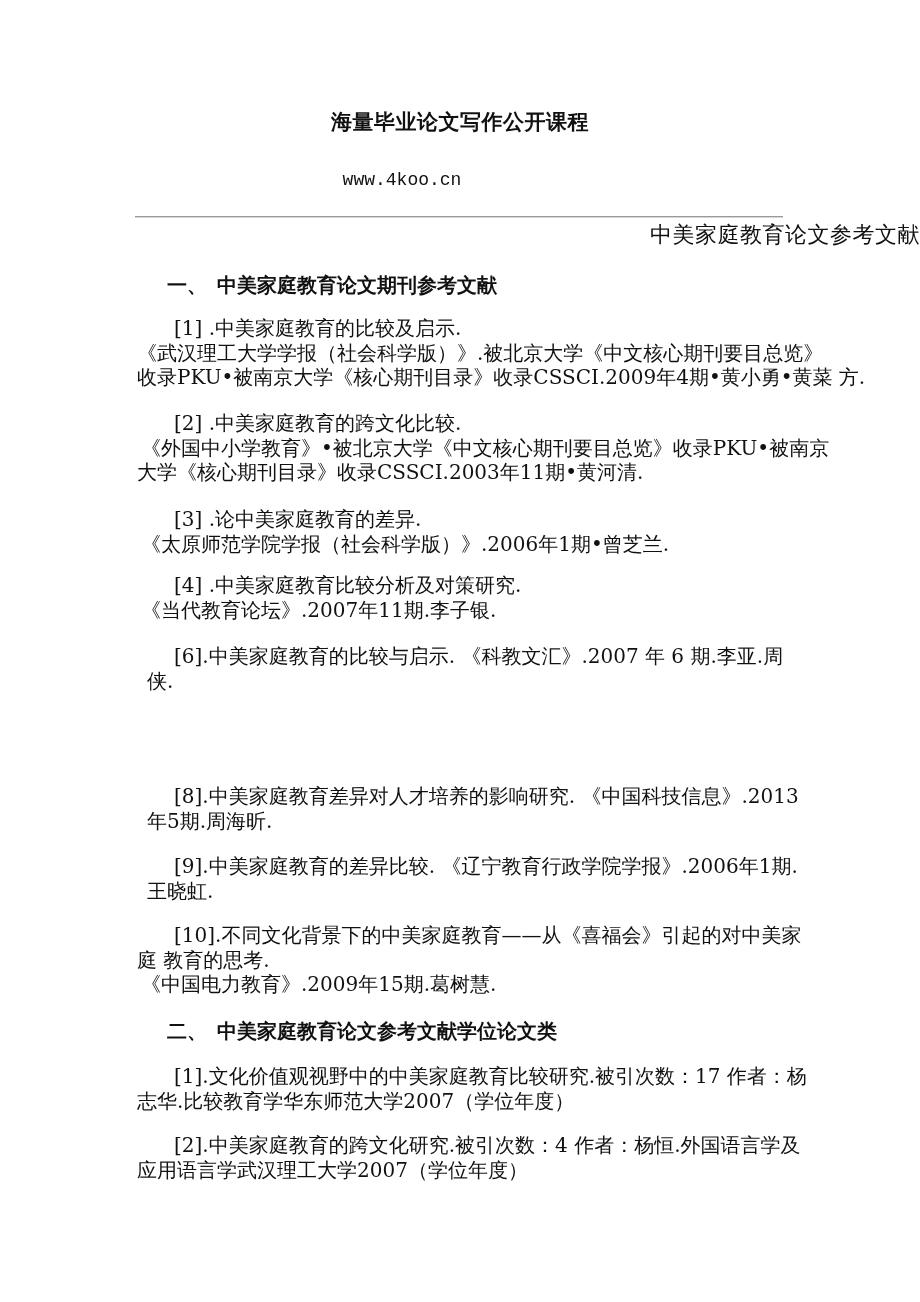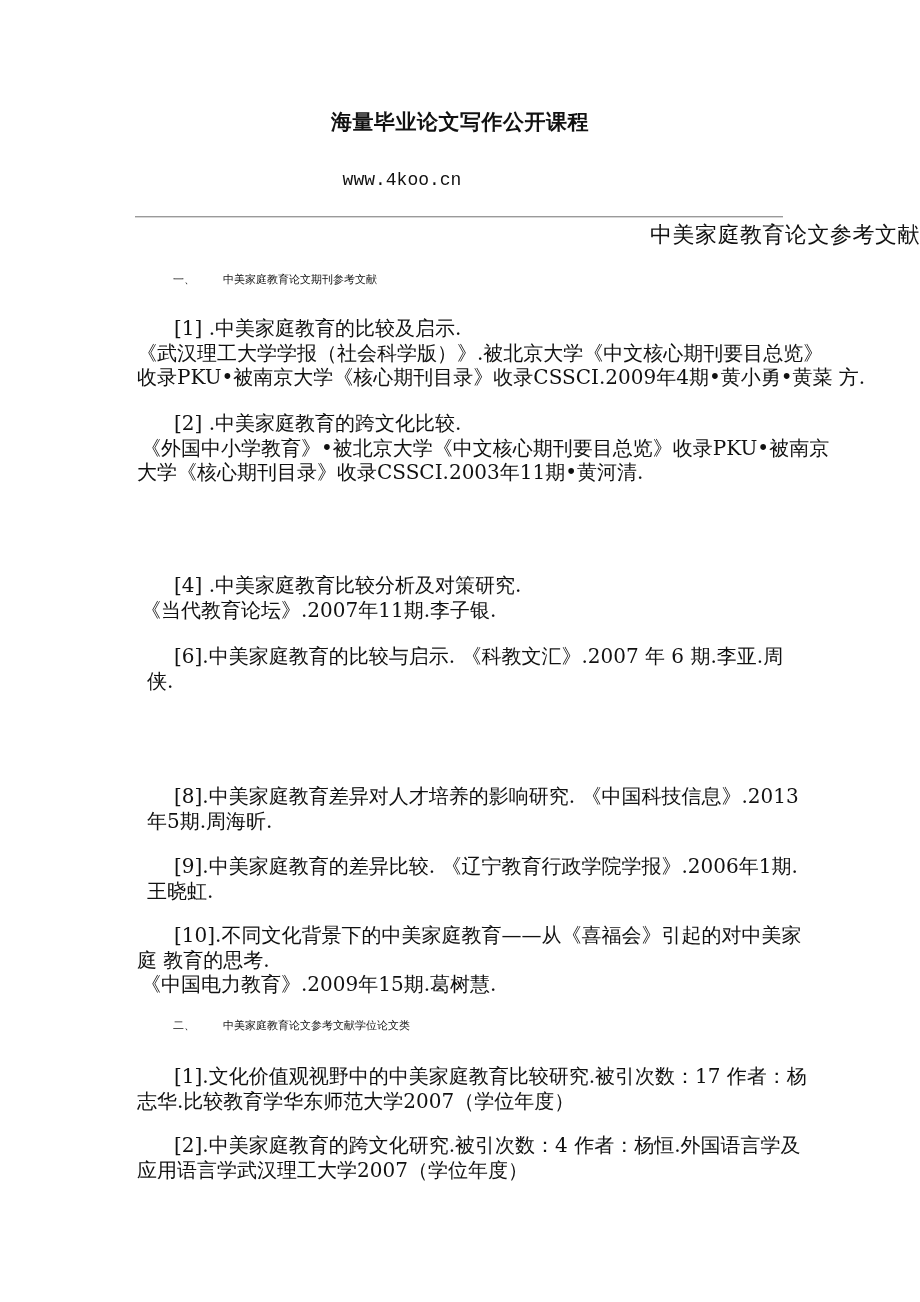--- a/index.html
+++ b/index.html
@@ -53,24 +53,24 @@
       position: absolute;
       left: 0; width: 920px;
       top: 192px;
       text-align: right;
       font-family: "DejaVu Sans", "Liberation Sans", sans-serif;
       font-size: 22px;
       letter-spacing: 0.5px;
     }
     .section-heading {
       position: absolute;
-      left: 173px;
+      left: 167px;
       font-family: "DejaVu Sans", "Liberation Sans", sans-serif;
-      font-weight: normal;
-      font-size: 11px;
+      font-weight: bold;
+      font-size: 20px;
       white-space: nowrap;
     }
     .section-heading .num {
       display: inline-block;
       width: 50px;
     }
     .ref {
       position: absolute;
       left: 137px;
       width: 650px;
@@ -111,20 +111,24 @@
     <span class="line">《武汉理工大学学报（社会科学版）》.被北京大学《中文核心期刊要目总览》</span>
     <span class="line">收录PKU•被南京大学《核心期刊目录》收录CSSCI.2009年4期•黄小勇•黄菜 方.</span>
   </div>
 
   <div class="ref" style="top:383px;">
     <span class="line first">[2] .中美家庭教育的跨文化比较.</span>
     <span class="line indent-small">《外国中小学教育》•被北京大学《中文核心期刊要目总览》收录PKU•被南京</span>
     <span class="line">大学《核心期刊目录》收录CSSCI.2003年11期•黄河清.</span>
   </div>
 
+  <div class="ref" style="top:479px;">
+    <span class="line first">[3] .论中美家庭教育的差异.</span>
+    <span class="line indent-small">《太原师范学院学报（社会科学版）》.2006年1期•曾芝兰.</span>
+  </div>
 
   <div class="ref" style="top:545px;">
     <span class="line first">[4] .中美家庭教育比较分析及对策研究.</span>
     <span class="line indent-small">《当代教育论坛》.2007年11期.李子银.</span>
   </div>
 
   <div class="ref" style="top:616px;">
     <span class="line first">[6].中美家庭教育的比较与启示. 《科教文汇》.2007 年 6 期.李亚.周</span>
     <span class="line indent-mid">侠.</span>
   </div>

